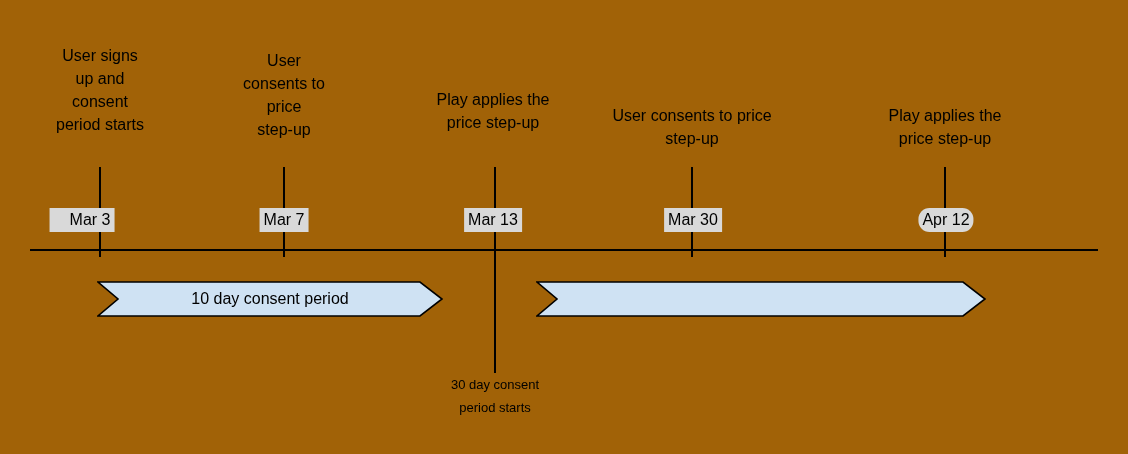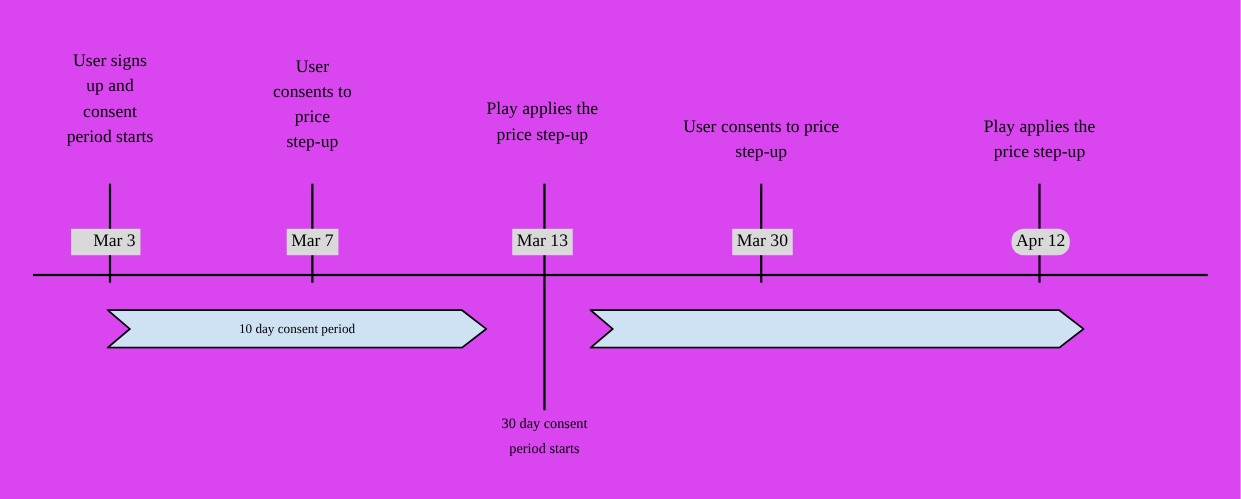--- a/index.html
+++ b/index.html
@@ -1,21 +1,21 @@
 <!DOCTYPE html>
 <html style="--period-fill: #cfe2f3; --date-bg: #d9d9d9; --line: #000000;"><head>
 <meta charset="utf-8">
 <style>
   html, body { margin: 0; padding: 0; background: #fff; }
   .canvas {
     position: relative;
     width: 1128px;
     height: 454px;
-    background: #d946ef;
-    font-family: Liberation Serif, serif;
+    background: #a16207;
+    font-family: Liberation Sans, sans-serif;
     color: #000;
     overflow: hidden;
   }
   .evt-label {
     position: absolute;
     transform: translateX(-50%);
     text-align: center;
     font-size: 16px;
     line-height: 23px;
     white-space: pre-line;
@@ -51,21 +51,21 @@
   .arrow { position: absolute; z-index: 1; }
   .arrow polygon {
     fill: var(--period-fill, #cfe2f3);
     stroke: var(--line, #000);
     stroke-width: 1.6;
     stroke-linejoin: miter;
   }
   .arrow-label {
     position: absolute;
     text-align: center;
-    font-size: 12px;
+    font-size: 16px;
     line-height: 36px;
     z-index: 2;
     white-space: nowrap;
   }
   .annotation {
     position: absolute;
     transform: translateX(-50%);
     text-align: center;
     font-size: 13px;
     line-height: 23px;
@@ -94,21 +94,21 @@
 price step-up</div>
 
   <div class="tick" style="left:99px;  top:167px; height:90px;"></div>
   <div class="tick" style="left:283px; top:167px; height:90px;"></div>
   <div class="tick" style="left:494px; top:167px; height:206px;"></div>
   <div class="tick" style="left:691px; top:167px; height:90px;"></div>
   <div class="tick" style="left:944px; top:167px; height:90px;"></div>
 
   <div class="axis"></div>
 
-  <div class="date-chip" style="left:96px;padding-left:20px;">Mar 3</div>
+  <div class="date-chip" style="left:82px;padding-left:20px;">Mar 3</div>
   <div class="date-chip" style="left:284px;">Mar 7</div>
   <div class="date-chip" style="left:493px;">Mar 13</div>
   <div class="date-chip" style="left:693px;">Mar 30</div>
   <div class="date-chip" style="left:946px;border-radius:11px;">Apr 12</div>
 
   <svg class="arrow" style="left:97px; top:281px;" width="346" height="36" viewBox="0 0 346 36">
     <polygon points="1,1 323,1 345,18 323,35 1,35 21,18"></polygon>
   </svg>
   <div class="arrow-label" style="left:97px; top:281px; width:346px;">10 day consent period</div>
 

